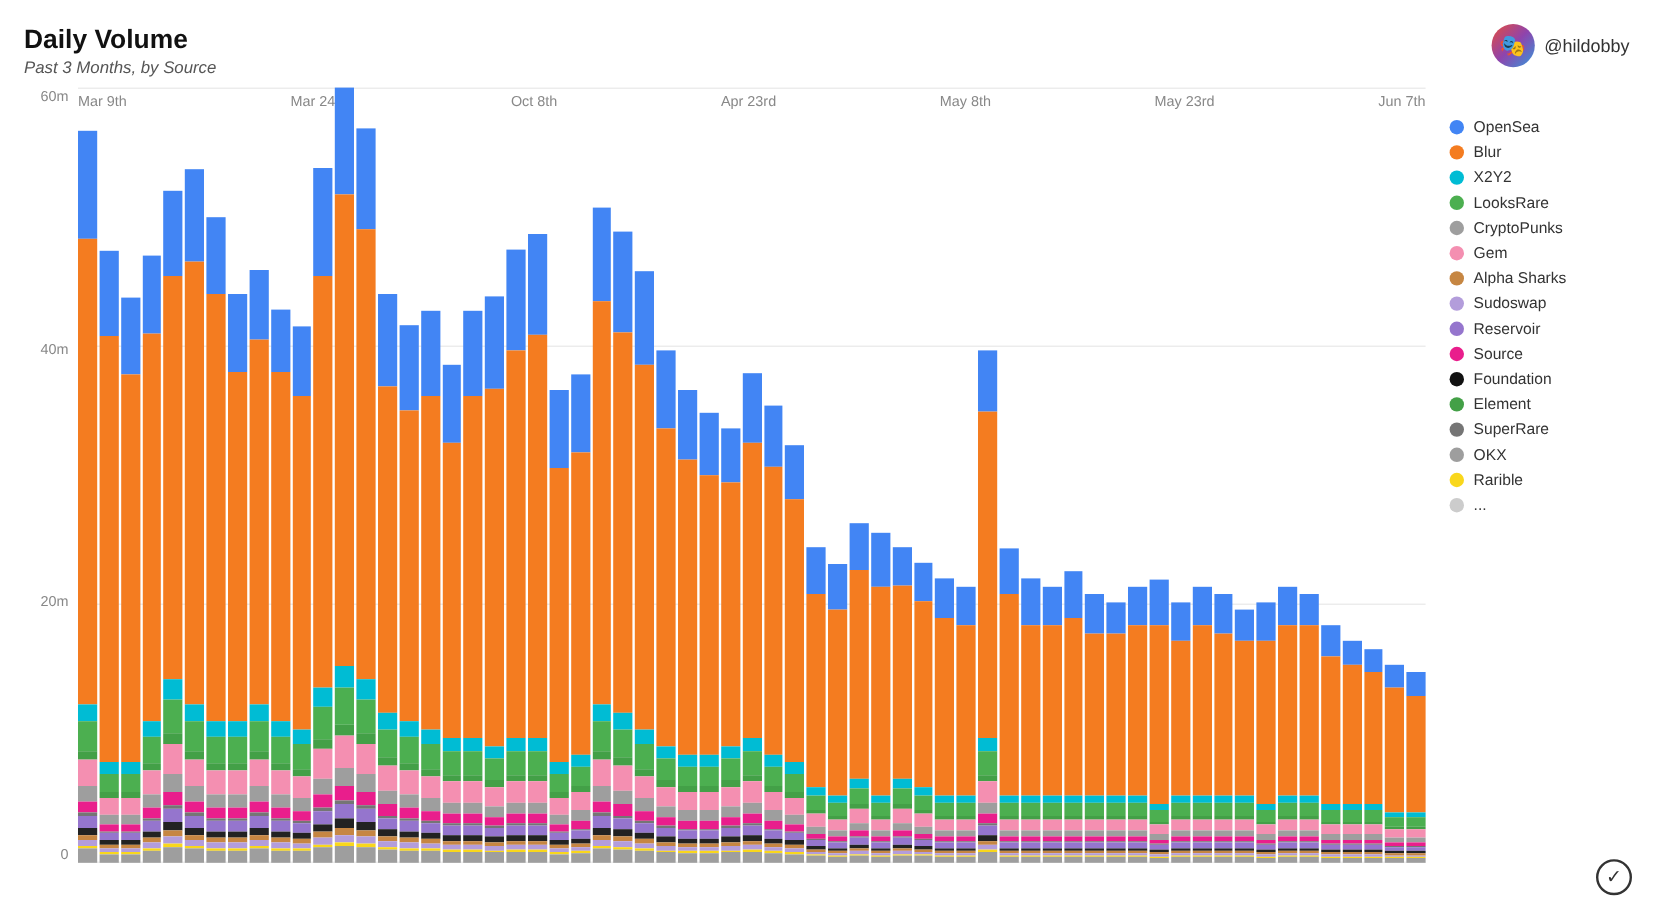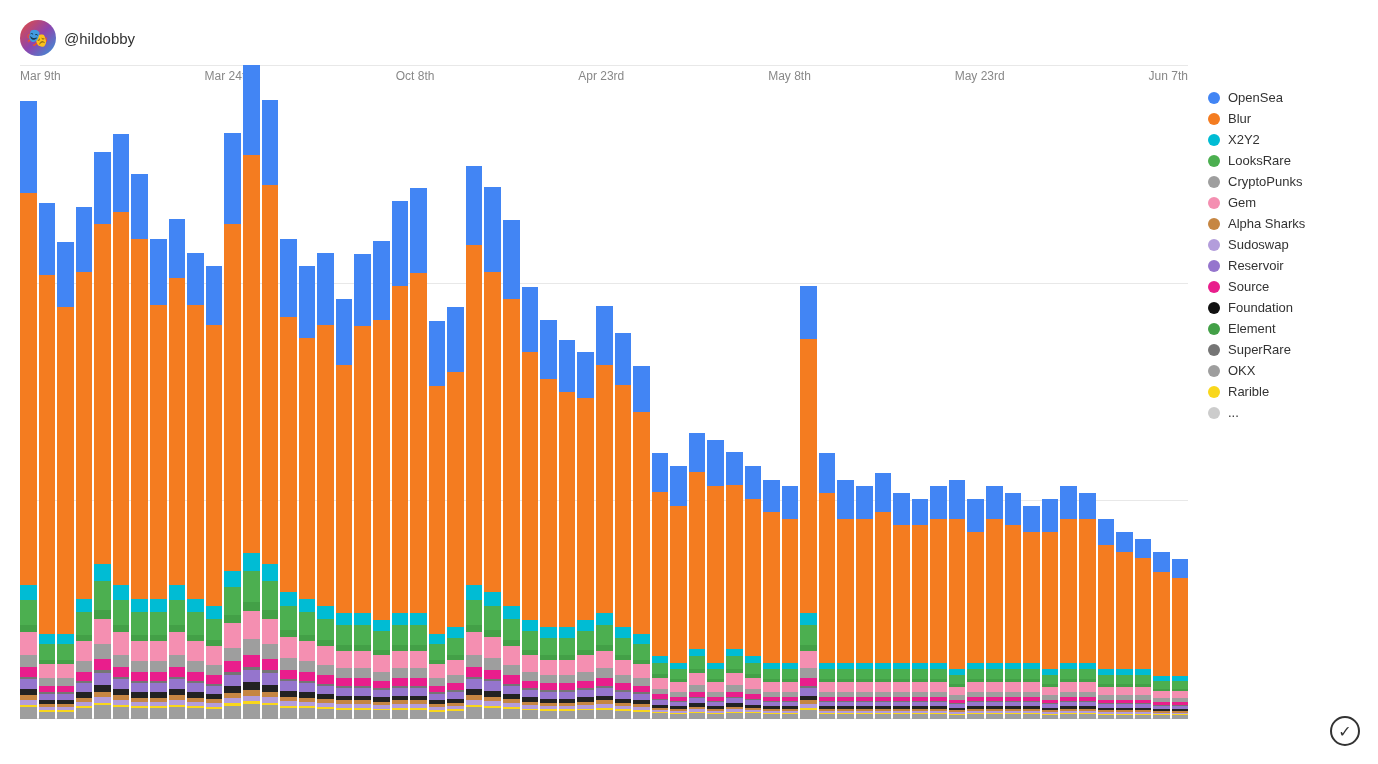--- a/index.html
+++ b/index.html
@@ -184,29 +184,39 @@
       justify-content: center;
       font-size: 16px;
       color: #333;
     }
   </style>
 </head>
 <body>
 
 <div class="container">
   <div class="header">
+    <div class="title-block">
+      <div class="title-main">Daily Volume</div>
+      <div class="title-sub">Past 3 Months, by Source</div>
+    </div>
     <div class="user-badge">
       <div class="avatar">🎭</div>
       <span>@hildobby</span>
     </div>
   </div>
 
   <div class="chart-area">
     <div class="chart-wrapper">
       <div class="y-axis-and-chart">
+        <div class="y-axis">
+          <span class="y-label">60m</span>
+          <span class="y-label">40m</span>
+          <span class="y-label">20m</span>
+          <span class="y-label">0</span>
+        </div>
         <div class="chart-plot">
           <div class="grid-lines">
             <div class="grid-line"></div>
             <div class="grid-line"></div>
             <div class="grid-line"></div>
             <div class="grid-line"></div>
           </div>
           <div class="bars-container" id="bars-container">
           <div class="bar-col">
                 <div class="bar-segment" style="height: 1.805%; background-color: rgb(158, 158, 158);"></div>

